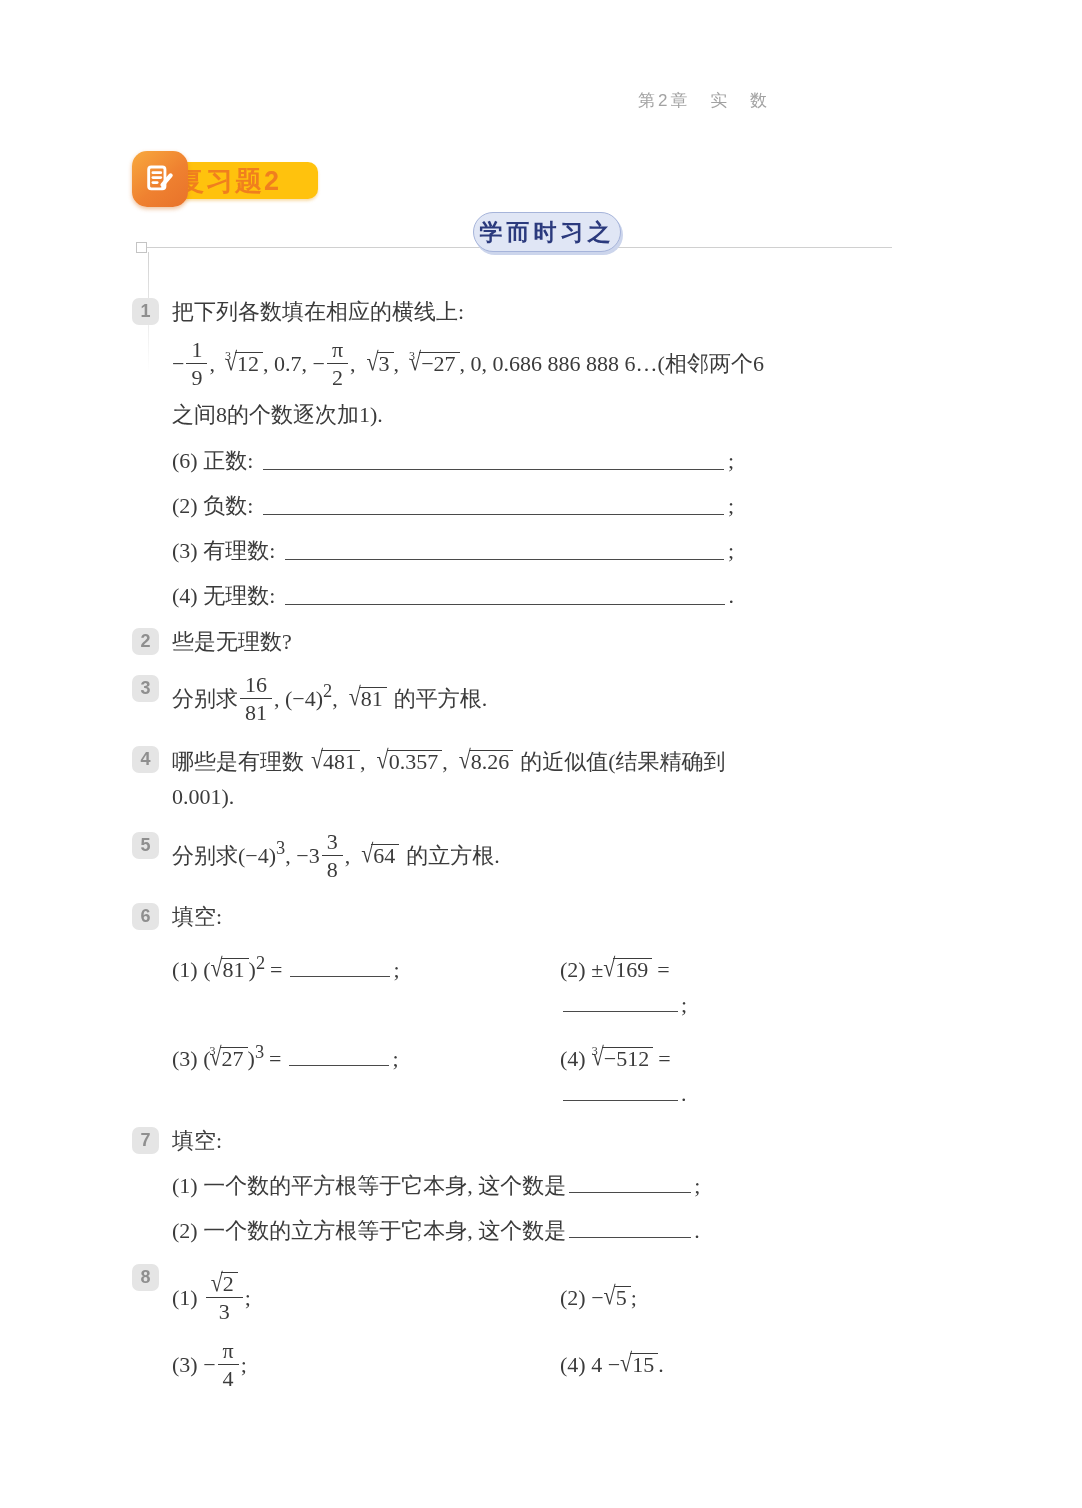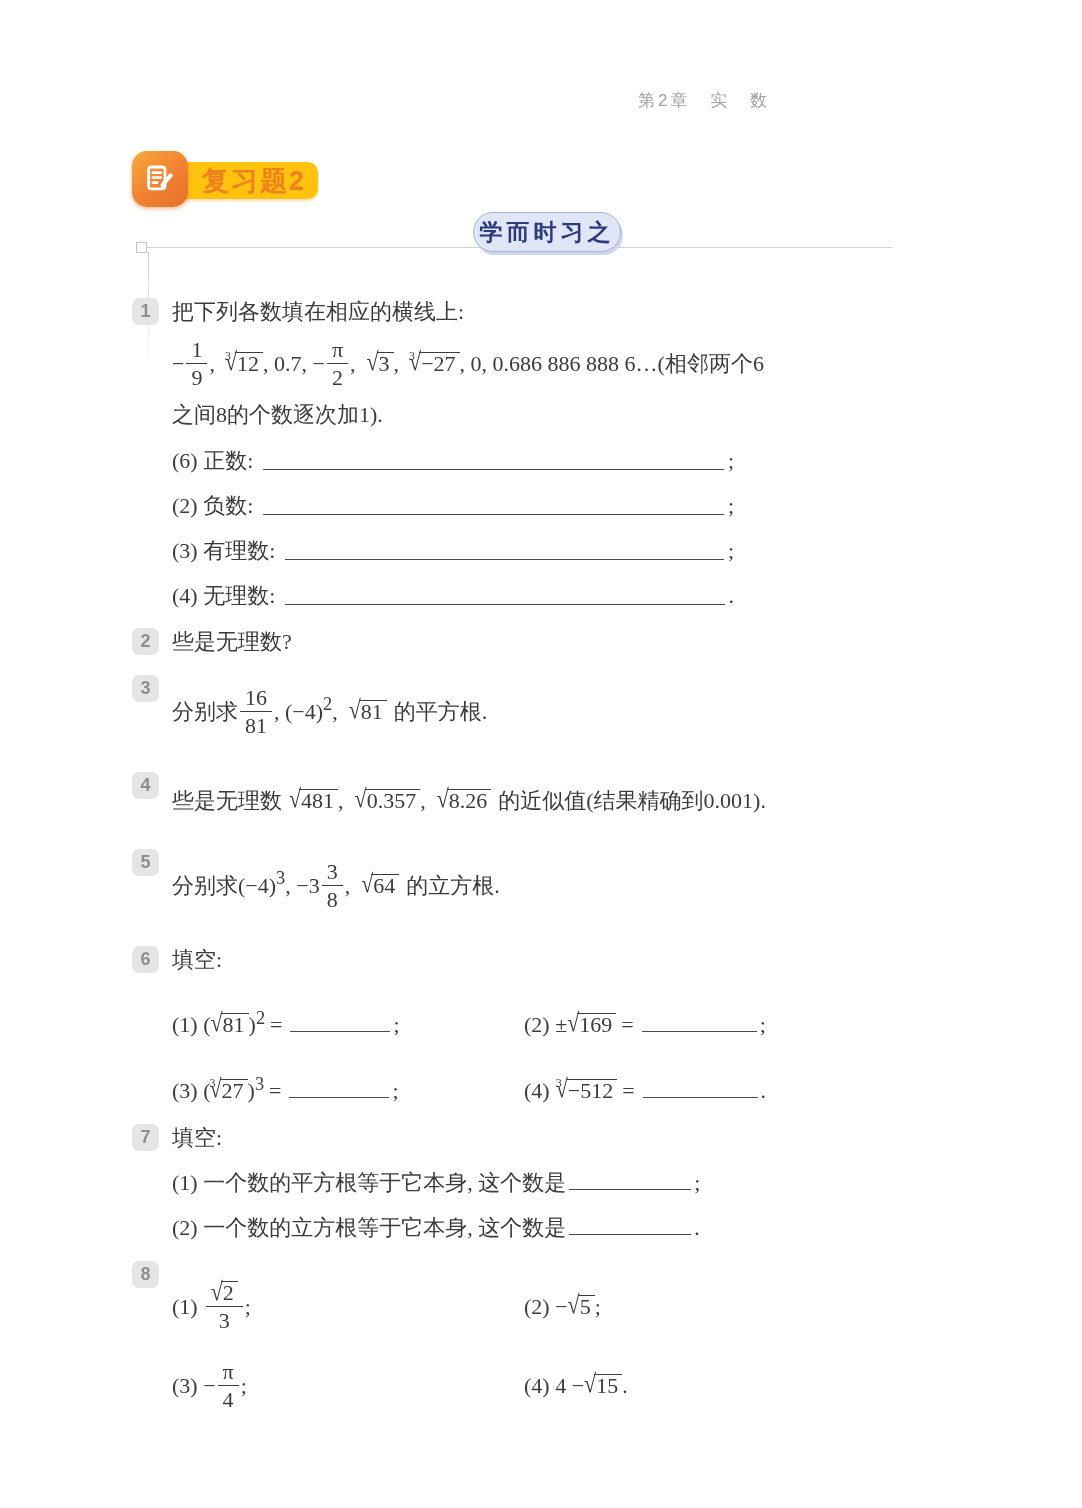--- a/index.html
+++ b/index.html
@@ -5,21 +5,21 @@
   html,body{margin:0;padding:0;background:#ffffff;}
   .page{position:relative;width:892px;height:1508px;background:#ffffff;overflow:hidden;
         font-family:"Liberation Serif","DejaVu Serif",serif;color:#3b3b3b;}
 
   
   .chapter{position:absolute;top:89px;right:122px;font-family:"Liberation Sans","DejaVu Sans",sans-serif;
            font-size:17px;color:#a2a2a2;letter-spacing:3px;word-spacing:12px;}
 
   
   .tbanner{position:absolute;left:152px;top:162px;width:154px;height:37px;background:#ffc20d;
-           border-radius:4px 10px 10px 4px;display:flex;align-items:center;justify-content:flex-end;
+           border-radius:4px 10px 10px 4px;display:flex;align-items:center;justify-content:center;
            padding-right:12px;box-shadow:0 2px 3px rgba(235,160,20,.35);}
   .tlabel{font-size:27px;font-weight:bold;color:#f07f1e;letter-spacing:2px;
           font-family:"Liberation Sans","DejaVu Sans",sans-serif;}
   .tile{position:absolute;left:132px;top:151px;width:56px;height:56px;border-radius:15px;
         background:linear-gradient(140deg,#f8a93e 0%,#ef8130 55%,#e8722a 100%);
         display:flex;align-items:center;justify-content:center;box-shadow:0 2px 4px rgba(215,115,30,.45);}
 
   
   .hline{position:absolute;top:247px;left:142px;width:798px;height:1px;background:#d0d0d0;}
   .corner{position:absolute;width:9px;height:9px;border:1px solid #c4c4c4;background:#fff;}
@@ -34,21 +34,21 @@
 
   
   .problems{position:absolute;left:0;top:294px;width:100%;}
   .prob{display:flex;margin:0 118px 12px 132px;}
   .pnum{flex:none;width:27px;height:27px;margin-top:4px;background:#e5e5e5;border-radius:7px;
         color:#8f8f8f;font-size:18px;font-weight:bold;line-height:27px;text-align:center;
         font-family:"Liberation Sans","DejaVu Sans",sans-serif;}
   .pbody{flex:1;margin-left:13px;font-size:22px;line-height:35px;}
   .mline{margin:9px 0 4px;}
   .cont{margin-bottom:2px;}
-  .mrow{margin:15px 0;}
+  .mrow{margin:2px 0;}
   .sep{margin-right:11px;}
   .gap{margin-left:7px;}
   .eq{margin:0 5px;}
 
   
   .frac{display:inline-flex;flex-direction:column;vertical-align:middle;text-align:center;
         margin:0 2px;position:relative;top:-2px;}
   .frac.gap{margin-left:8px;}
   .fn{display:block;line-height:27px;padding:0 5px;border-bottom:1.5px solid #3b3b3b;}
   .fd{display:block;line-height:27px;padding:0 5px;}
@@ -61,21 +61,21 @@
         padding:1px 4px 0 2px;margin-left:-2px;}
 
   
   .blank{display:inline-block;height:3px;border-bottom:1px solid #4a4a4a;vertical-align:baseline;margin:0 3px;}
   .b100{width:100px;} .b115{width:115px;} .b120{width:122px;}
   .p1sub{display:flex;align-items:flex-end;width:562px;margin-top:13px;line-height:32px;}
   .p1sub .lbl{white-space:nowrap;}
   .p1sub .bl{flex:1;border-bottom:1px solid #4a4a4a;margin:0 4px 7px 10px;height:1px;}
 
   
-  .cols{display:flex;align-items:baseline;margin-top:24px;}
+  .cols{display:flex;align-items:baseline;margin-top:12px;gap:36px;}
   .c1{width:352px;}
   .c2{flex:1;}
   .p7line{margin-top:10px;}
 
   
   .hex{position:absolute;left:911px;top:1392px;width:43px;height:46px;background:#6d28d9;
        clip-path:polygon(50% 0,100% 25%,100% 75%,50% 100%,0 75%,0 25%);
        display:flex;align-items:center;justify-content:center;}
   .hex span{color:#ffffff;font-size:19px;font-weight:bold;font-family:"Liberation Sans","DejaVu Sans",sans-serif;}
   .hextail{position:absolute;left:916px;top:1435px;width:15px;height:14px;background:#45a2c9;
@@ -166,21 +166,21 @@
               <span class="fd">81</span>
             </span><span class="mt">, (−4)</span><sup class="exp">2</sup><span class="mt sep">,</span><span class="root"><span class="rsgn">√</span><span class="rbar">81</span></span><span class="mt gap">的平方根.</span>
         </div>
       </div>
     </div>
 
     <div class="prob">
       <div class="pnum">4</div>
       <div class="pbody">
         <div class="mrow">
-          <span class="mt">些是无理数</span><span class="root gap"><span class="rsgn">√</span><span class="rbar">481</span></span><span class="mt sep">,</span><span class="root"><span class="rsgn">√</span><span class="rbar">0.357</span></span><span class="mt sep">,</span><span class="root"><span class="rsgn">√</span><span class="rbar">8.26</span></span><span class="mt gap">的近似值(结果精确到0.001).</span>
+          <span class="mt">哪些是有理数</span><span class="root gap"><span class="rsgn">√</span><span class="rbar">481</span></span><span class="mt sep">,</span><span class="root"><span class="rsgn">√</span><span class="rbar">0.357</span></span><span class="mt sep">,</span><span class="root"><span class="rsgn">√</span><span class="rbar">8.26</span></span><span class="mt gap">的近似值(结果精确到0.001).</span>
         </div>
       </div>
     </div>
 
     <div class="prob">
       <div class="pnum">5</div>
       <div class="pbody">
         <div class="mrow">
           <span class="mt">分别求(−4)</span><sup class="exp">3</sup><span class="mt">, −3</span><span class="frac">
               <span class="fn">3</span>

